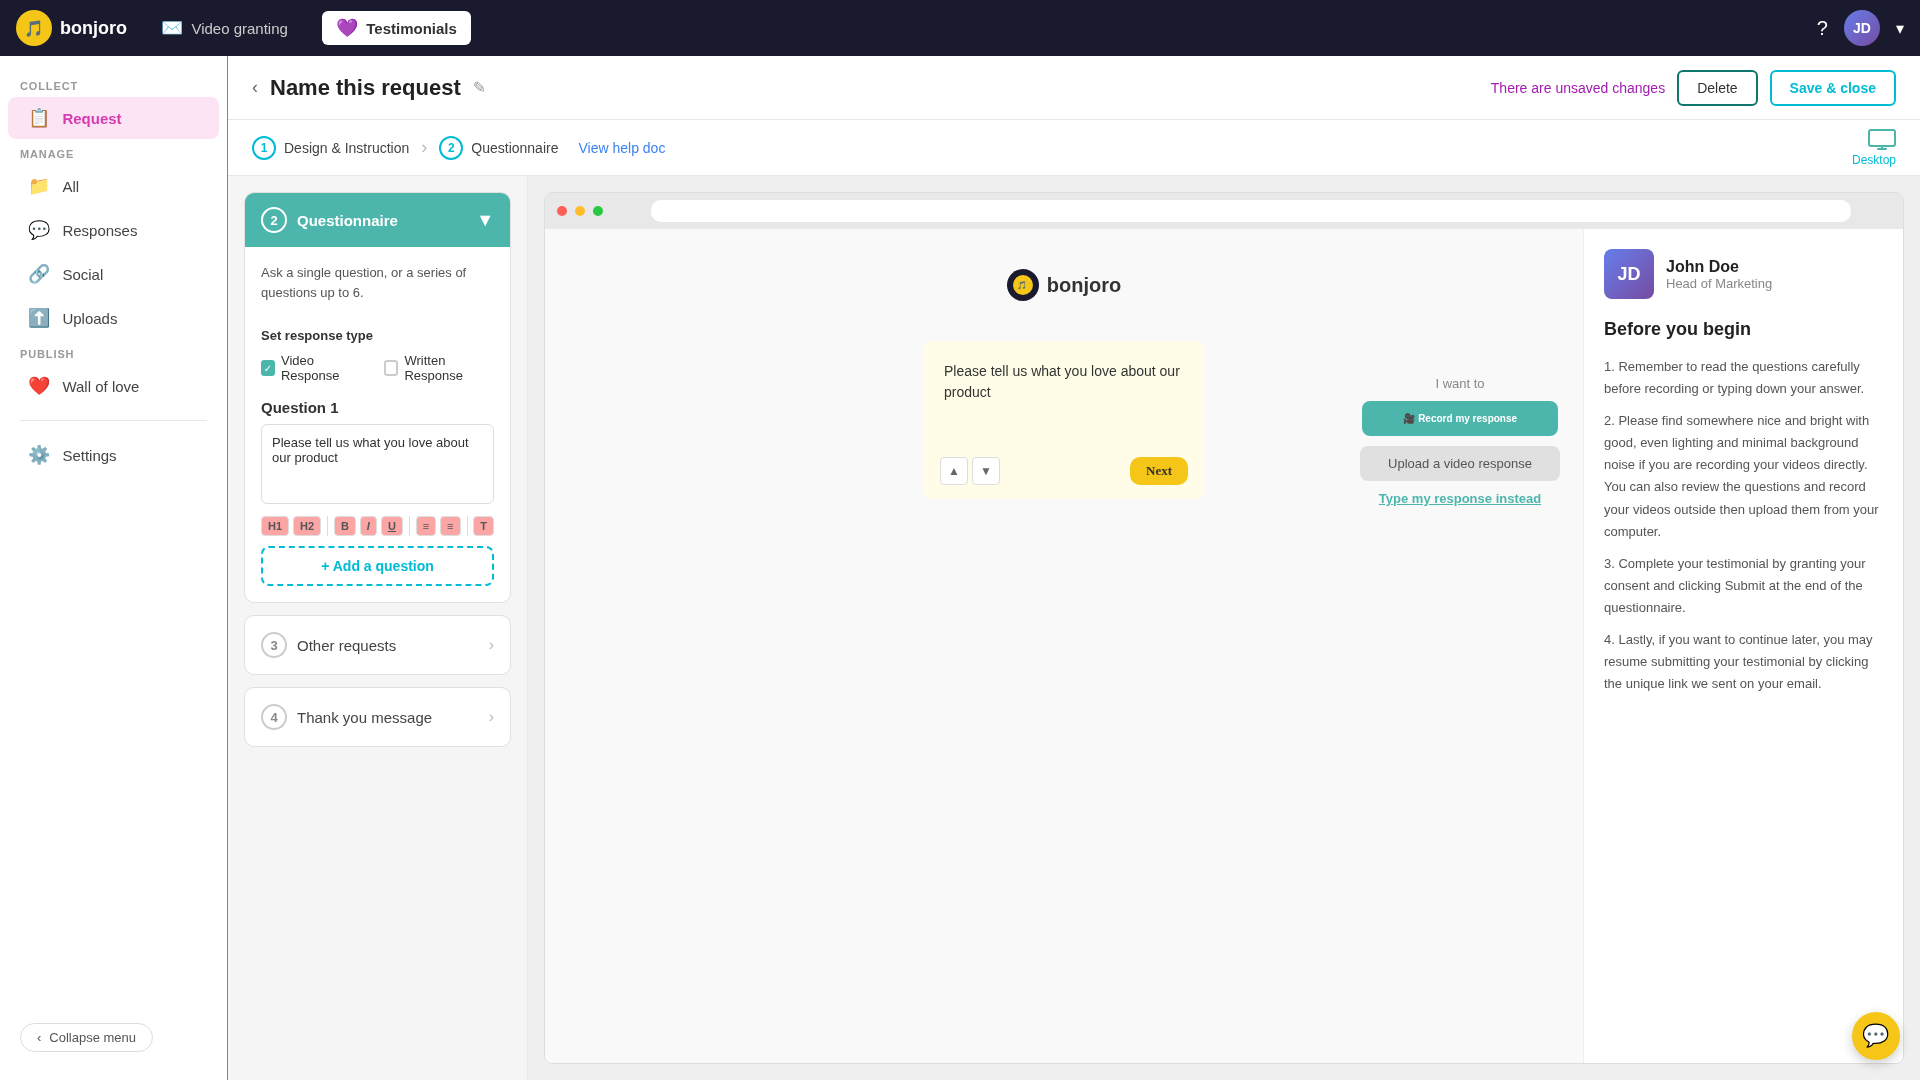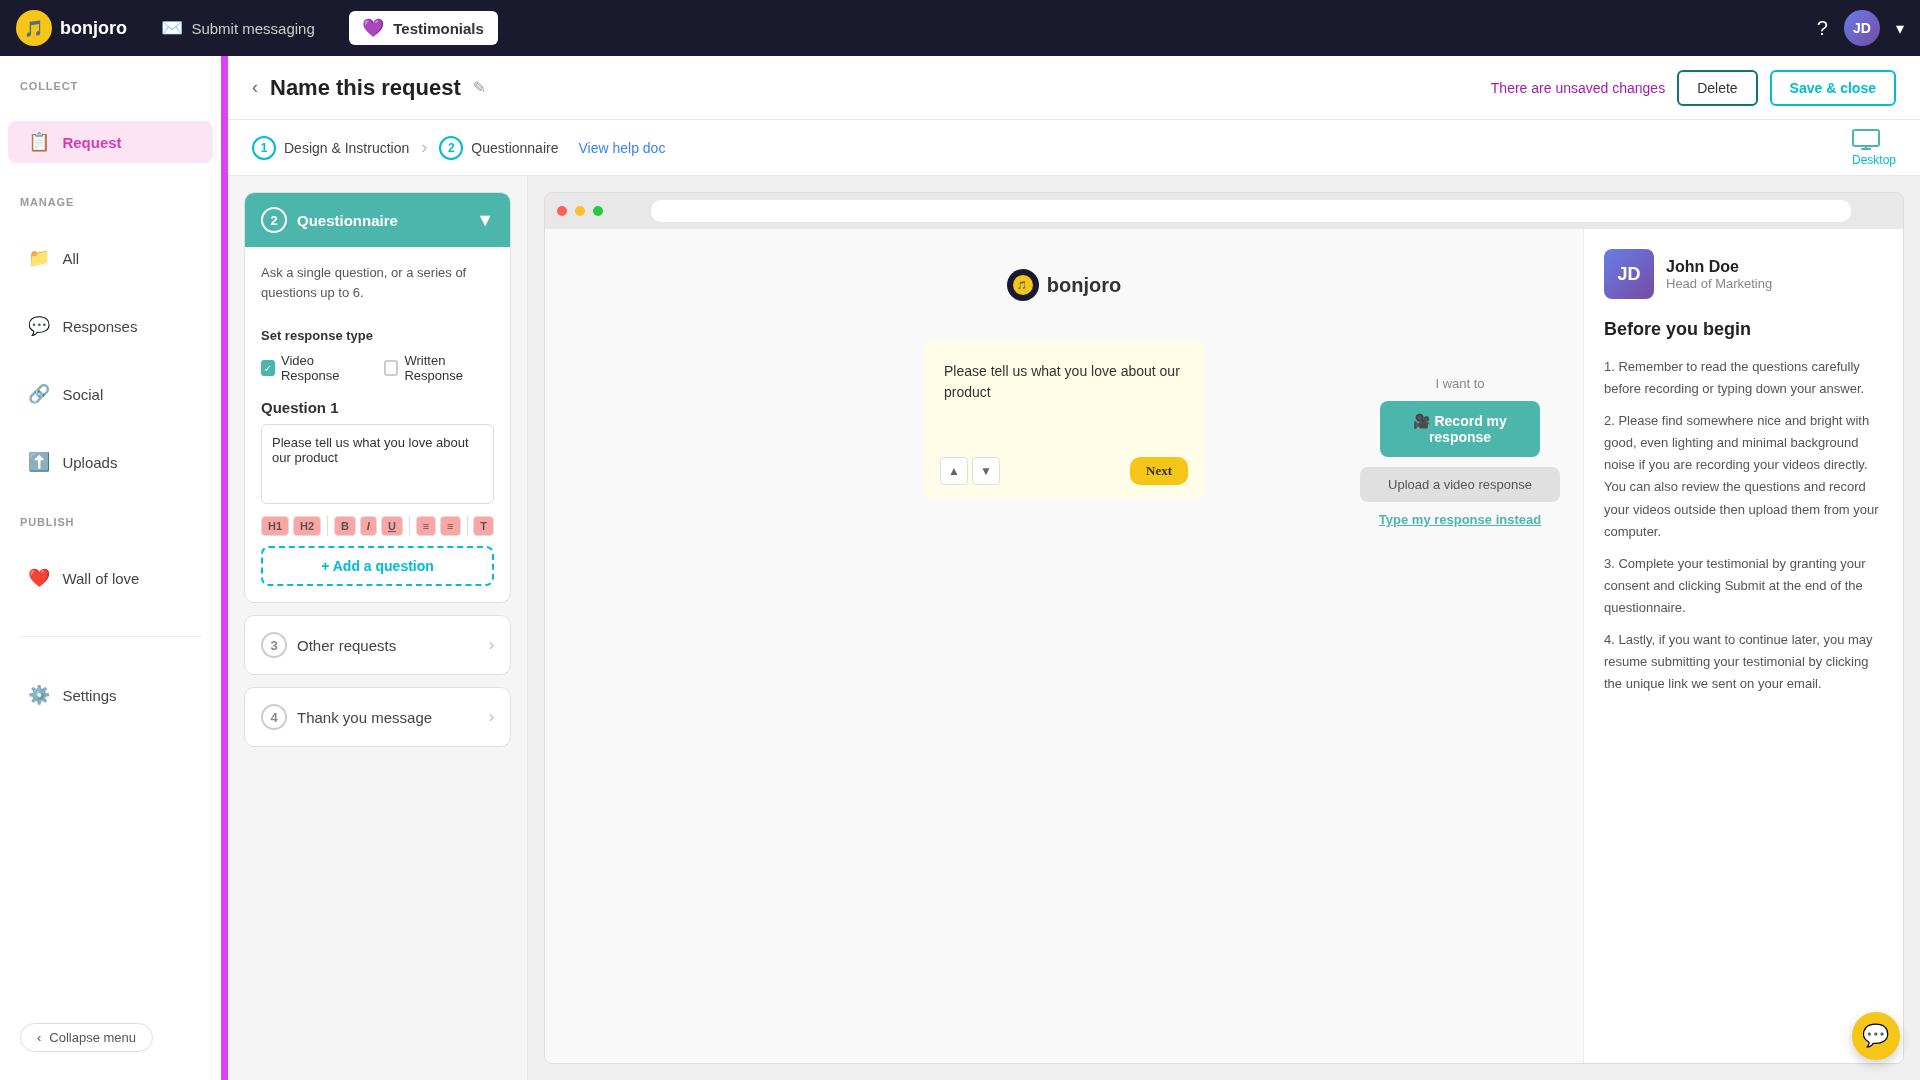--- a/index.html
+++ b/index.html
@@ -21,21 +21,21 @@
     .nav-item.active { background: white; color: #333; font-weight: 600; }
     .nav-item .nav-icon { font-size: 18px; }
     .topnav-right { margin-left: auto; display: flex; align-items: center; gap: 16px; }
     .help-btn { color: white; font-size: 20px; cursor: pointer; }
     .avatar { width: 36px; height: 36px; border-radius: 50%; background: linear-gradient(135deg, #667eea, #764ba2); display: flex; align-items: center; justify-content: center; color: white; font-size: 14px; font-weight: 600; cursor: pointer; }
 
     
     .app-body { display: flex; height: calc(1080px - 56px); }
 
     
-    .sidebar { width: 228px; background: white; border-right: 7px solid #d946ef; display: flex; flex-direction: column; padding: 16px 0; gap: 24px; }
+    .sidebar { width: 228px; background: white; border-right: 1px solid #d946ef; display: flex; flex-direction: column; padding: 16px 0; }
     .sidebar-section-label { font-size: 11px; font-weight: 700; color: #999; letter-spacing: 0.08em; padding: 8px 20px 4px; }
     .sidebar-item {
       display: flex; align-items: center; gap: 12px; padding: 10px 20px;
       font-size: 15px; color: #444; cursor: pointer; border-radius: 8px; margin: 1px 8px;
     }
     .sidebar-item.active { background: #fce4f5; color: #d63bb0; font-weight: 600; }
     .sidebar-item .si-icon { font-size: 18px; color: #666; }
     .sidebar-item.active .si-icon { color: #d63bb0; }
     .sidebar-divider { border: none; border-top: 1px solid #e8e8e8; margin: 12px 20px; }
     .sidebar-bottom { margin-top: auto; padding: 12px 20px; }
@@ -68,21 +68,21 @@
     }
 
     
     .steps-area { display: flex; background: white; border-bottom: 1px solid #e8e8e8; align-items: center; padding: 0 24px; height: 56px; gap: 0; }
     .step-item { display: flex; align-items: center; gap: 8px; font-size: 14px; color: #555; cursor: pointer; }
     .step-num { width: 24px; height: 24px; border-radius: 50%; border: 2px solid #00bcd4; display: flex; align-items: center; justify-content: center; font-size: 12px; font-weight: 700; color: #00bcd4; }
     .step-label { color: #444; font-size: 14px; }
     .step-arrow { color: #bbb; font-size: 18px; margin: 0 12px; }
     .view-help { color: #3b82f6; font-size: 14px; cursor: pointer; text-decoration: none; margin-left: 20px; }
     .steps-right { margin-left: auto; display: flex; align-items: center; gap: 8px; }
-    .desktop-icon { display: flex; flex-direction: column; align-items: flex-start; gap: 2px; color: #00bcd4; font-size: 12px; cursor: pointer; }
+    .desktop-icon { display: flex; flex-direction: column; align-items: flex-end; gap: 2px; color: #00bcd4; font-size: 12px; cursor: pointer; }
     .desktop-icon svg { font-size: 24px; }
 
     
     .content-row { display: flex; flex: 1; overflow: hidden; }
 
     
     .left-panel { width: 300px; background: #f5f5f5; border-right: 1px solid #e8e8e8; overflow-y: auto; padding: 16px; display: flex; flex-direction: column; gap: 12px; }
 
     
     .step-card { background: white; border-radius: 10px; border: 1px solid #e0e0e0; overflow: hidden; }
@@ -152,39 +152,39 @@
 
     .mockup-right { width: 320px; background: white; border-left: 1px solid #eee; padding: 20px; display: flex; flex-direction: column; }
     .user-info { display: flex; align-items: center; gap: 12px; margin-bottom: 20px; }
     .user-avatar { width: 50px; height: 50px; border-radius: 8px; background: linear-gradient(135deg, #667eea, #764ba2); display: flex; align-items: center; justify-content: center; color: white; font-size: 18px; font-weight: 700; overflow: hidden; }
     .user-name { font-size: 16px; font-weight: 700; color: #222; }
     .user-title { font-size: 13px; color: #888; }
     .before-begin { font-size: 18px; font-weight: 700; color: #222; margin-bottom: 16px; }
     .instruction-text { font-size: 13px; color: #555; line-height: 1.7; }
     .instruction-text p { margin-bottom: 10px; }
     .i-want-to { font-size: 13px; color: #888; align-self: center; }
-    .record-btn { background: #4db6ac; border: none; border-radius: 8px; padding: 12px 24px; color: white; font-size: 14px; font-weight: 600; cursor: pointer; display: flex; align-items: center; gap: 8px; width: 160px; justify-content: center; }
+    .record-btn { background: #4db6ac; border: none; border-radius: 8px; padding: 12px 24px; color: white; font-size: 10px; font-weight: 600; cursor: pointer; display: flex; align-items: center; gap: 8px; width: 196px; justify-content: center; }
     .upload-btn { background: #e0e0e0; border: none; border-radius: 8px; padding: 10px 24px; color: #555; font-size: 13px; cursor: pointer; width: 200px; }
     .type-instead { color: #4db6ac; font-size: 13px; cursor: pointer; text-decoration: underline; font-weight: bold; }
 
     
     .chat-bubble { position: fixed; bottom: 20px; right: 20px; width: 48px; height: 48px; background: #f5c518; border-radius: 50%; display: flex; align-items: center; justify-content: center; cursor: pointer; font-size: 22px; box-shadow: 0 4px 12px rgba(0,0,0,0.2); }
   </style>
 </head>
 <body>
 
 <nav class="topnav">
   <div class="brand">
     <div class="brand-logo">🎵</div>
     <span>bonjoro</span>
   </div>
 
   <div class="nav-item">
     <span class="nav-icon">✉️</span>
-    <span>Submit messaging</span>
+    <span>Video granting</span>
   </div>
 
   <div class="nav-item active">
     <span class="nav-icon">💜</span>
     <span>Testimonials</span>
   </div>
 
   <div class="topnav-right">
     <div class="help-btn">?</div>
     <div class="avatar">JD</div>

